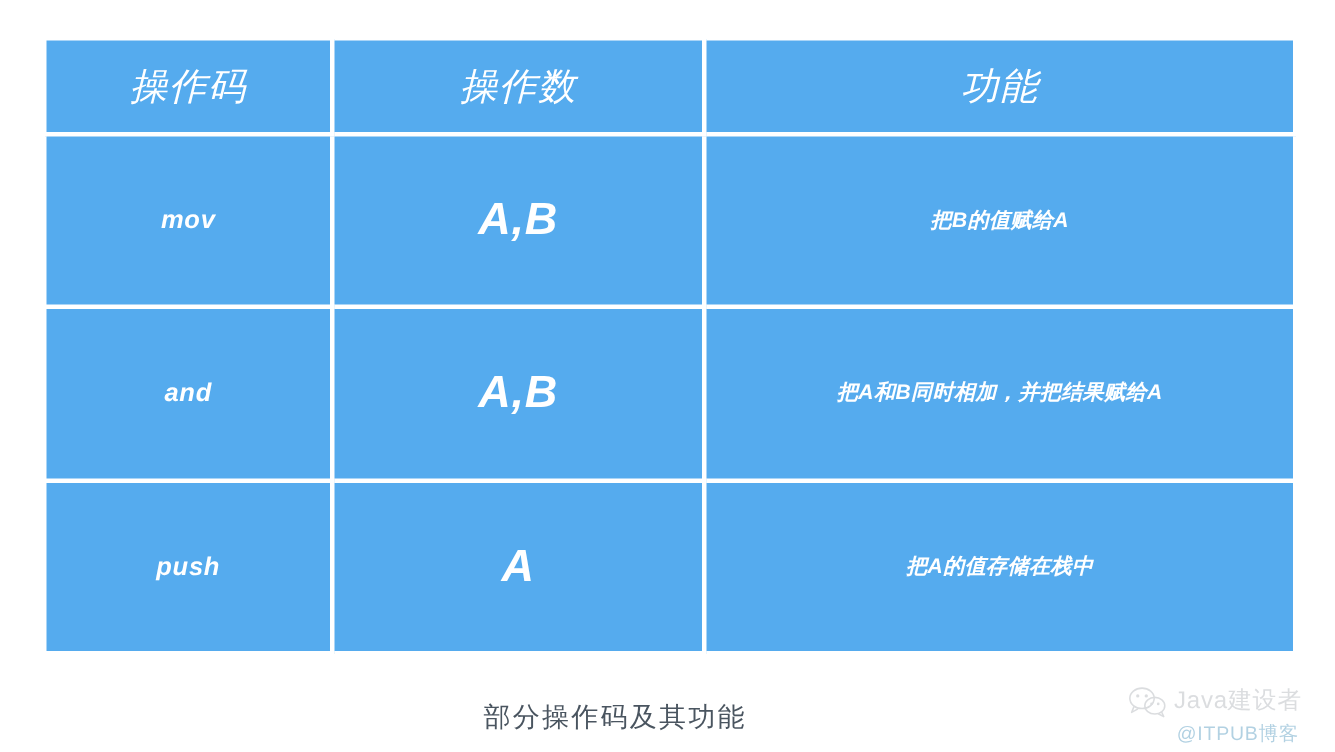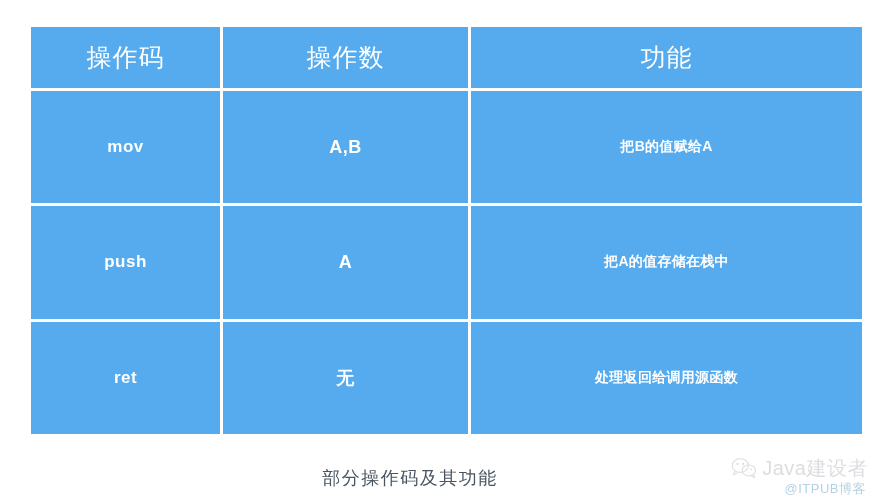--- a/index.html
+++ b/index.html
@@ -24,20 +24,21 @@
   
   .opcode-table {
     position: absolute;
     left: 28px;
     top: 24px;
     width: 834px;
     height: 413px;
     border-collapse: collapse;
     table-layout: fixed;
     background: #ffffff;
+    font-style: italic;
   }
 
   .opcode-table col.c-op      { width: 192px; }
   .opcode-table col.c-operand { width: 248px; }
   .opcode-table col.c-func    { width: 394px; }
 
   .opcode-table th,
   .opcode-table td {
     background: #55abee;
     color: #ffffff;
@@ -59,21 +60,21 @@
   .opcode-table tbody td {
     height: 57px;
   }
 
   td.cell-op {
     font-size: 17px;
     font-weight: bold;
     letter-spacing: 0.5px;
   }
   td.cell-operand {
-    font-size: 18px;
+    font-size: 30px;
     font-weight: bold;
     letter-spacing: 0.5px;
   }
   td.cell-func {
     font-size: 14px;
     font-weight: bold;
     letter-spacing: 0.3px;
   }
 
   
@@ -107,21 +108,21 @@
     gap: 5px;
     height: 26px;
   }
   .wm-icon {
     width: 26px;
     height: 22px;
     flex: 0 0 auto;
     display: block;
   }
   .wm-title {
-    font-size: 20px;
+    font-size: 16px;
     color: #8a9099;
     letter-spacing: 0.5px;
     line-height: 22px;
     white-space: nowrap;
   }
   .wm-row2 {
     font-size: 13px;
     color: #0369a1;
     letter-spacing: 0.5px;
     line-height: 16px;
@@ -147,28 +148,28 @@
         <th>功能</th>
       </tr>
     </thead>
     <tbody>
       <tr>
         <td class="cell-op">mov</td>
         <td class="cell-operand">A,B</td>
         <td class="cell-func">把B的值赋给A</td>
       </tr>
       <tr>
+        <td class="cell-op">and</td>
+        <td class="cell-operand">A,B</td>
+        <td class="cell-func">把A和B同时相加，并把结果赋给A</td>
+      </tr>
+      <tr>
         <td class="cell-op">push</td>
         <td class="cell-operand">A</td>
         <td class="cell-func">把A的值存储在栈中</td>
-      </tr>
-      <tr>
-        <td class="cell-op">ret</td>
-        <td class="cell-operand">无</td>
-        <td class="cell-func">处理返回给调用源函数</td>
       </tr>
     </tbody>
   </table>
 
   <div class="caption">部分操作码及其功能</div>
 
   <div class="watermark">
     <div class="wm-row1">
       <span class="wm-icon">
         <svg viewBox="0 0 32 26" width="26" height="22" xmlns="http://www.w3.org/2000/svg">

